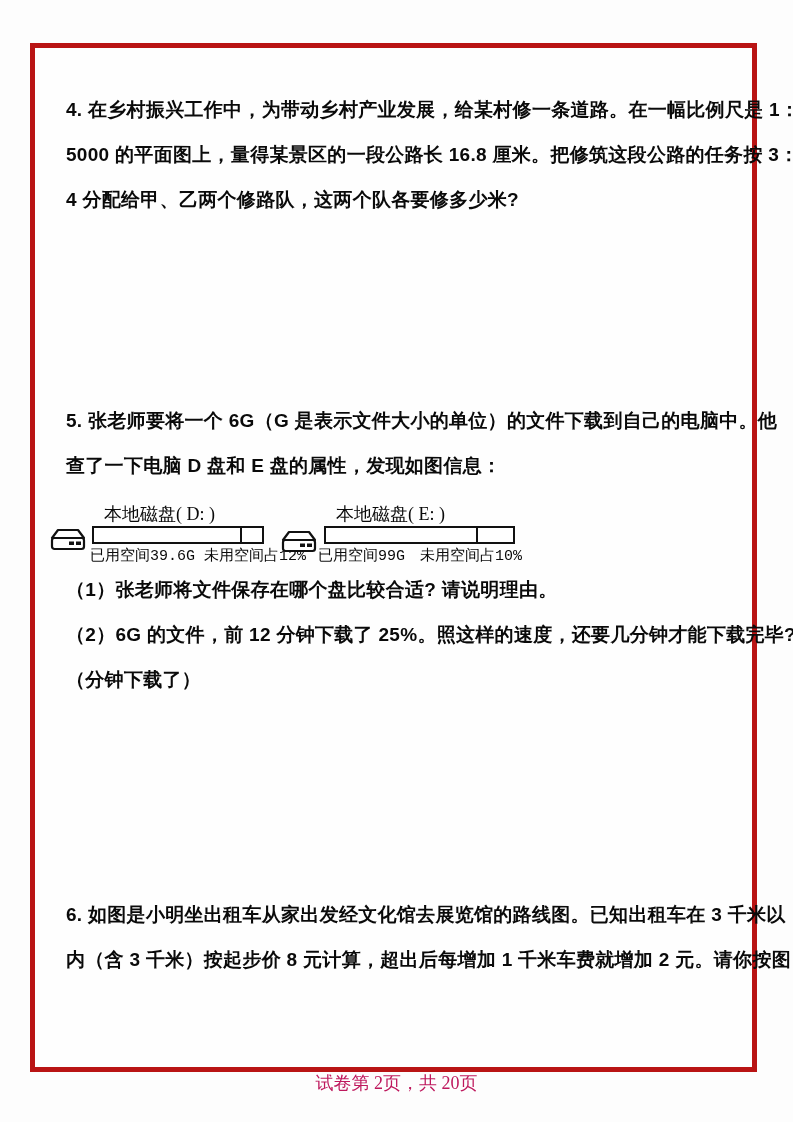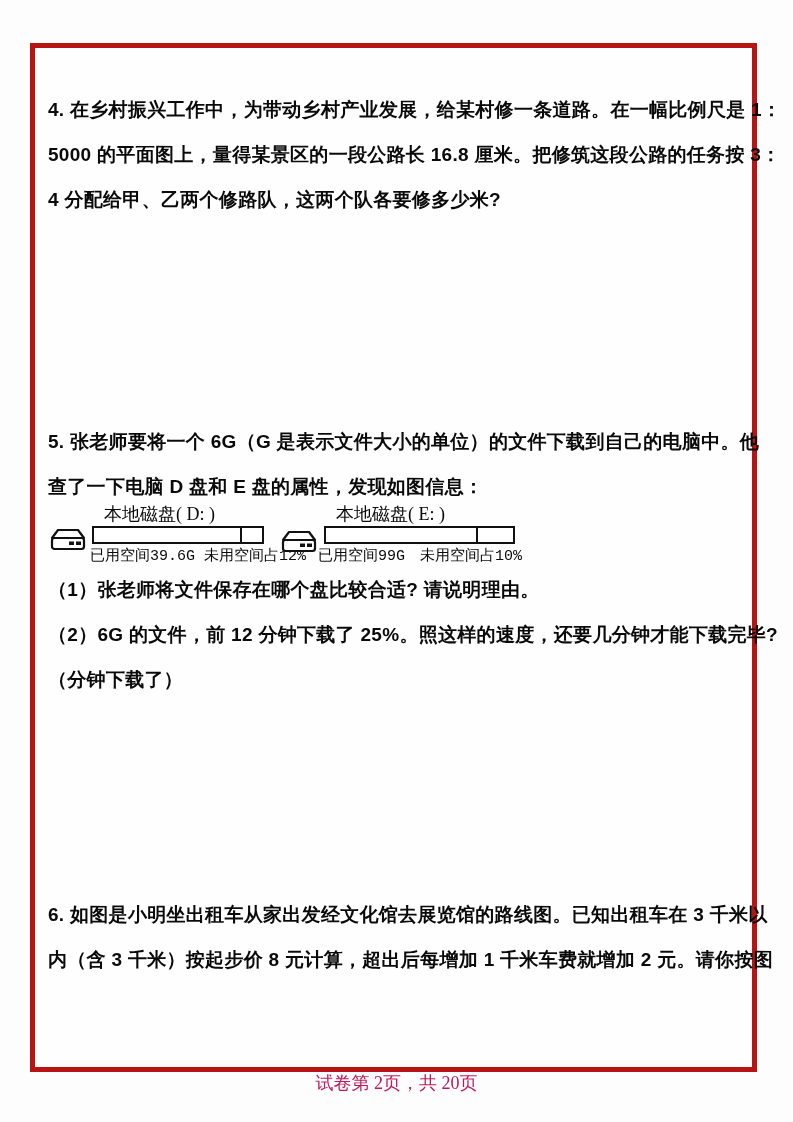--- a/index.html
+++ b/index.html
@@ -29,23 +29,24 @@
     position: absolute;
     left: 48px;
     width: 707px;
     font-size: 19px;
     font-weight: 700;
     line-height: 45px;
     letter-spacing: 0.3px;
   }
   .qline {
     white-space: nowrap;
+    margin-left: 18px;
   }
   .q4 { top: 87px; }
-  .q5 { top: 419px; }
+  .q5 { top: 398px; }
   .subs { top: 567px; }
   .q6 { top: 892px; }
 
   
   .disk-group { position: absolute; }
   .disk-label {
     position: absolute;
     font-family: "Liberation Serif", "DejaVu Serif", serif;
     font-size: 18px;
     font-weight: 400;

